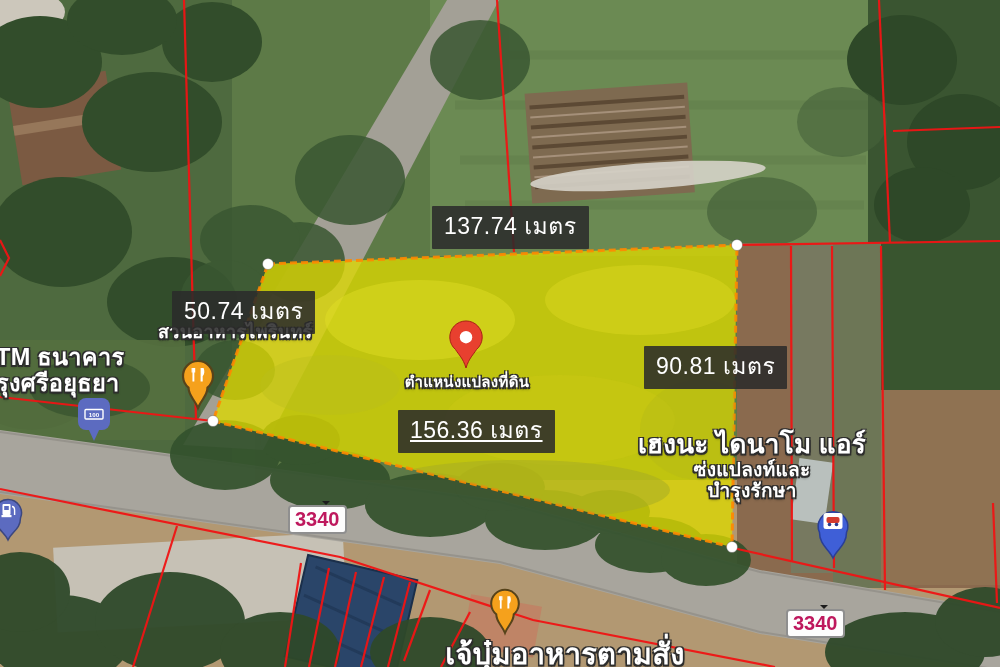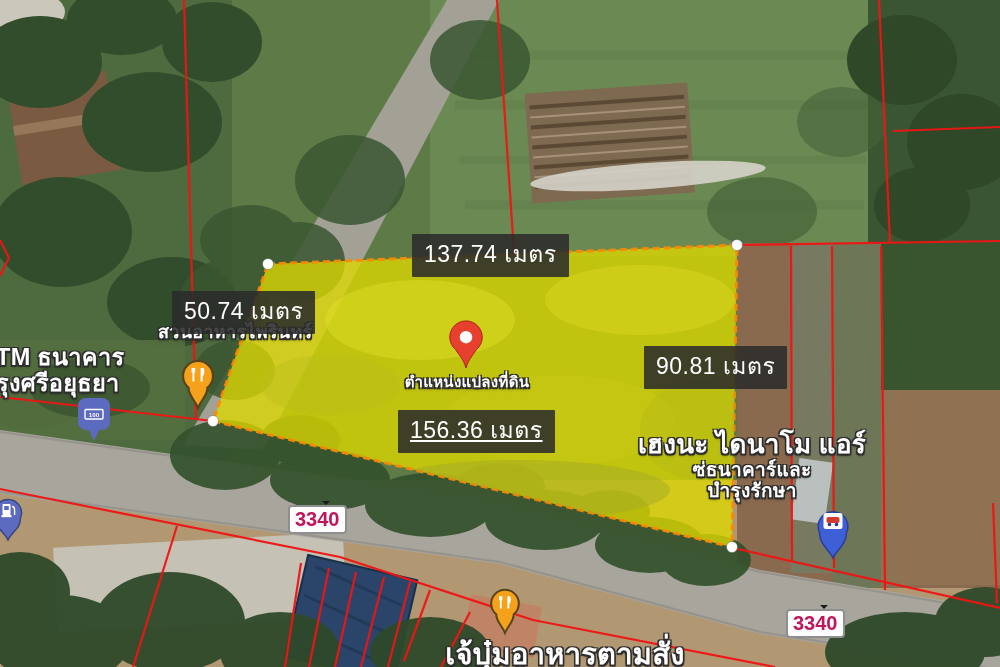--- a/index.html
+++ b/index.html
@@ -232,29 +232,29 @@
 
 <div class="maplabel" style="left:158px;top:322px;font-size:18px;">สวนอาหารไพรินทร์</div>
 
 <div class="maplabel" style="left:-4px;top:344px;font-size:23.5px;">
   <div>TM ธนาคาร</div>
   <div>รุงศรีอยุธยา</div>
 </div>
 
 <div class="maplabel garage-block" style="left:620px;top:430px;width:264px;">
   <div class="garage-l1">เฮงนะ ไดนาโม แอร์</div>
-  <div class="garage-l2">ซ่ธนาคาร์และ</div>
+  <div class="garage-l2">ซ่งแปลงท์และ</div>
   <div class="garage-l3">บำรุงรักษา</div>
 </div>
 
 <div class="maplabel center" style="left:565px;top:638px;font-size:29px;">เจ้บุ๋มอาหารตามสั่ง</div>
 
 <div class="maplabel center" style="left:467px;top:374px;font-size:15px;">ตำแหน่งแปลงที่ดิน</div>
 
-<div class="measure" style="left:412px;top:206px;margin-top:28px;">137.74 เมตร</div>
+<div class="measure" style="left:432px;top:206px;">137.74 เมตร</div>
 
 <div class="measure" style="left:172px;top:291px;">50.74 เมตร</div>
 
 <div class="measure" style="left:644px;top:346px;">90.81 เมตร</div>
 
 <div class="measure" style="left:398px;top:410px;text-decoration:underline;">156.36 เมตร</div>
 
 <div class="roadbadge" style="left:288px;top:505px;"><i></i><span>3340</span></div>
 
 <div class="roadbadge" style="left:786px;top:609px;"><i></i><span>3340</span></div>

